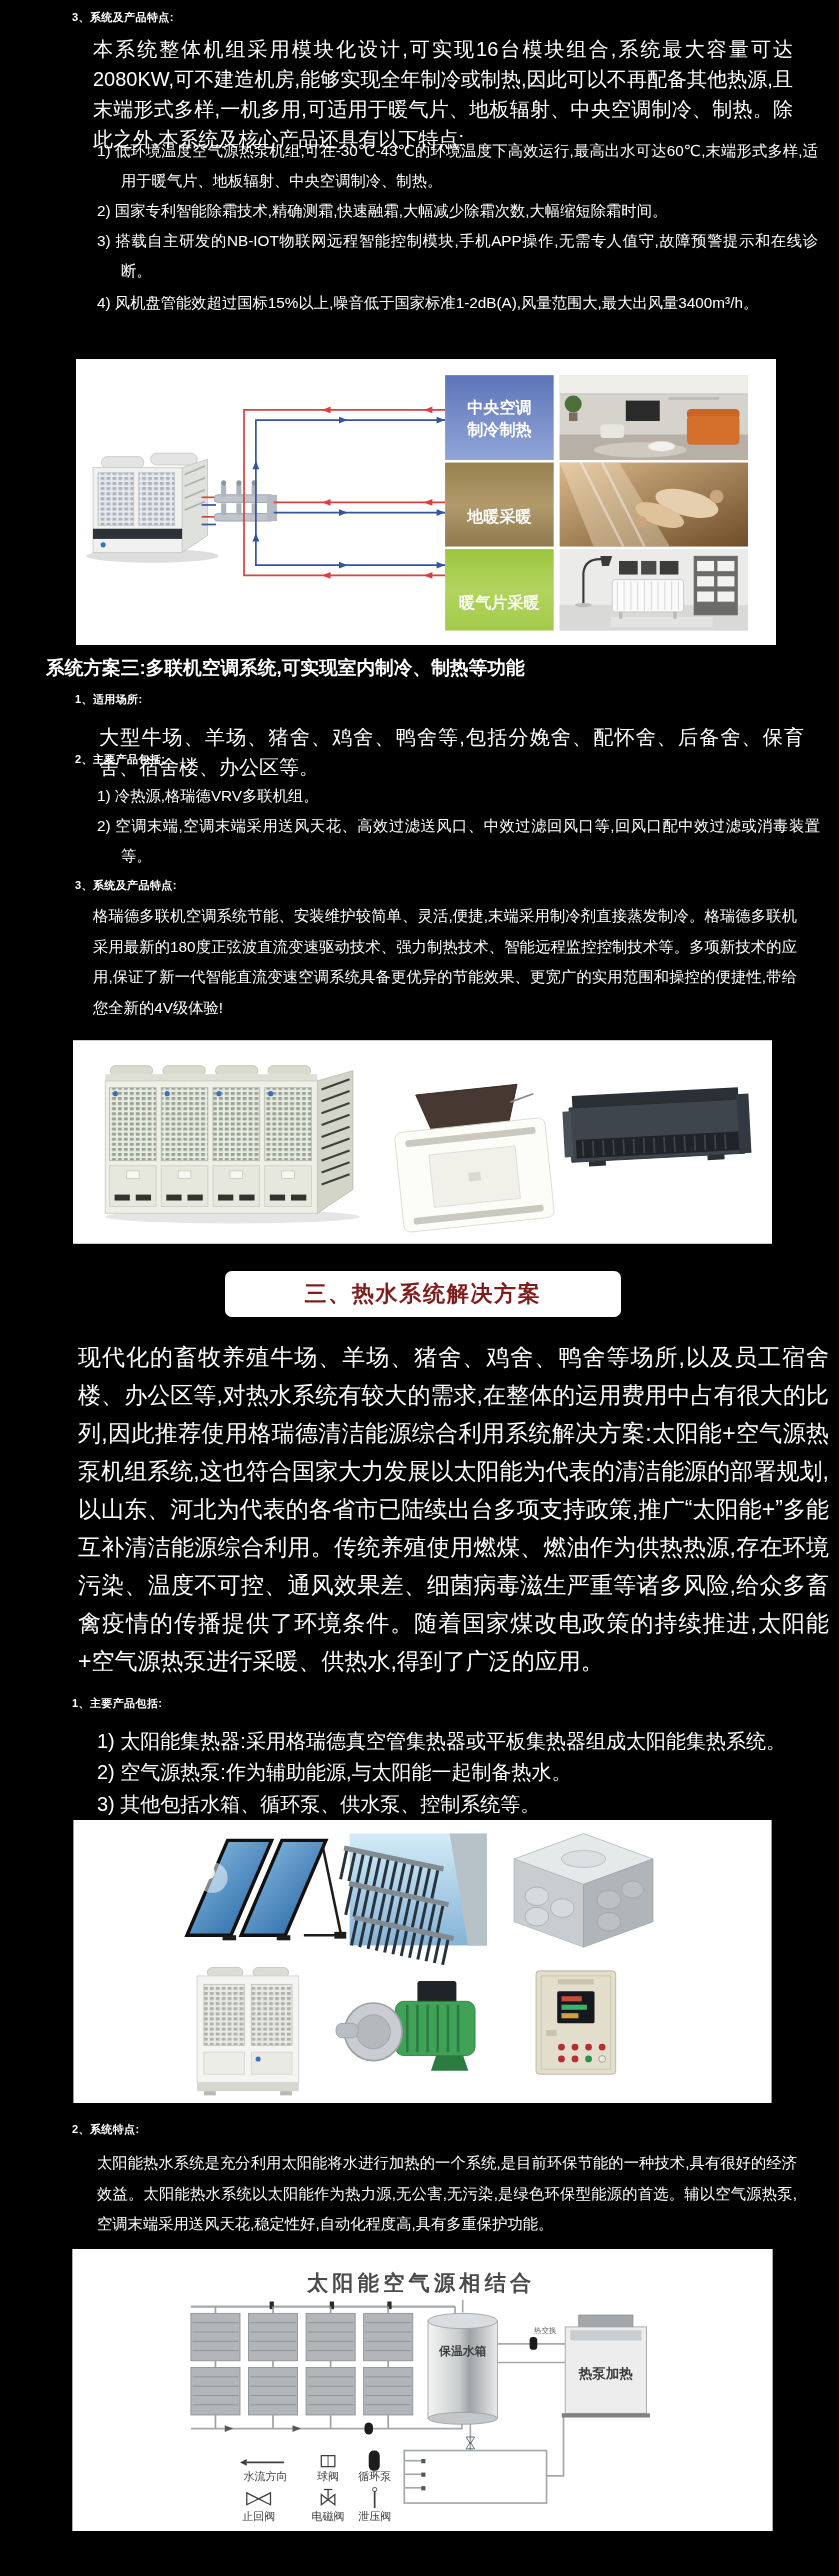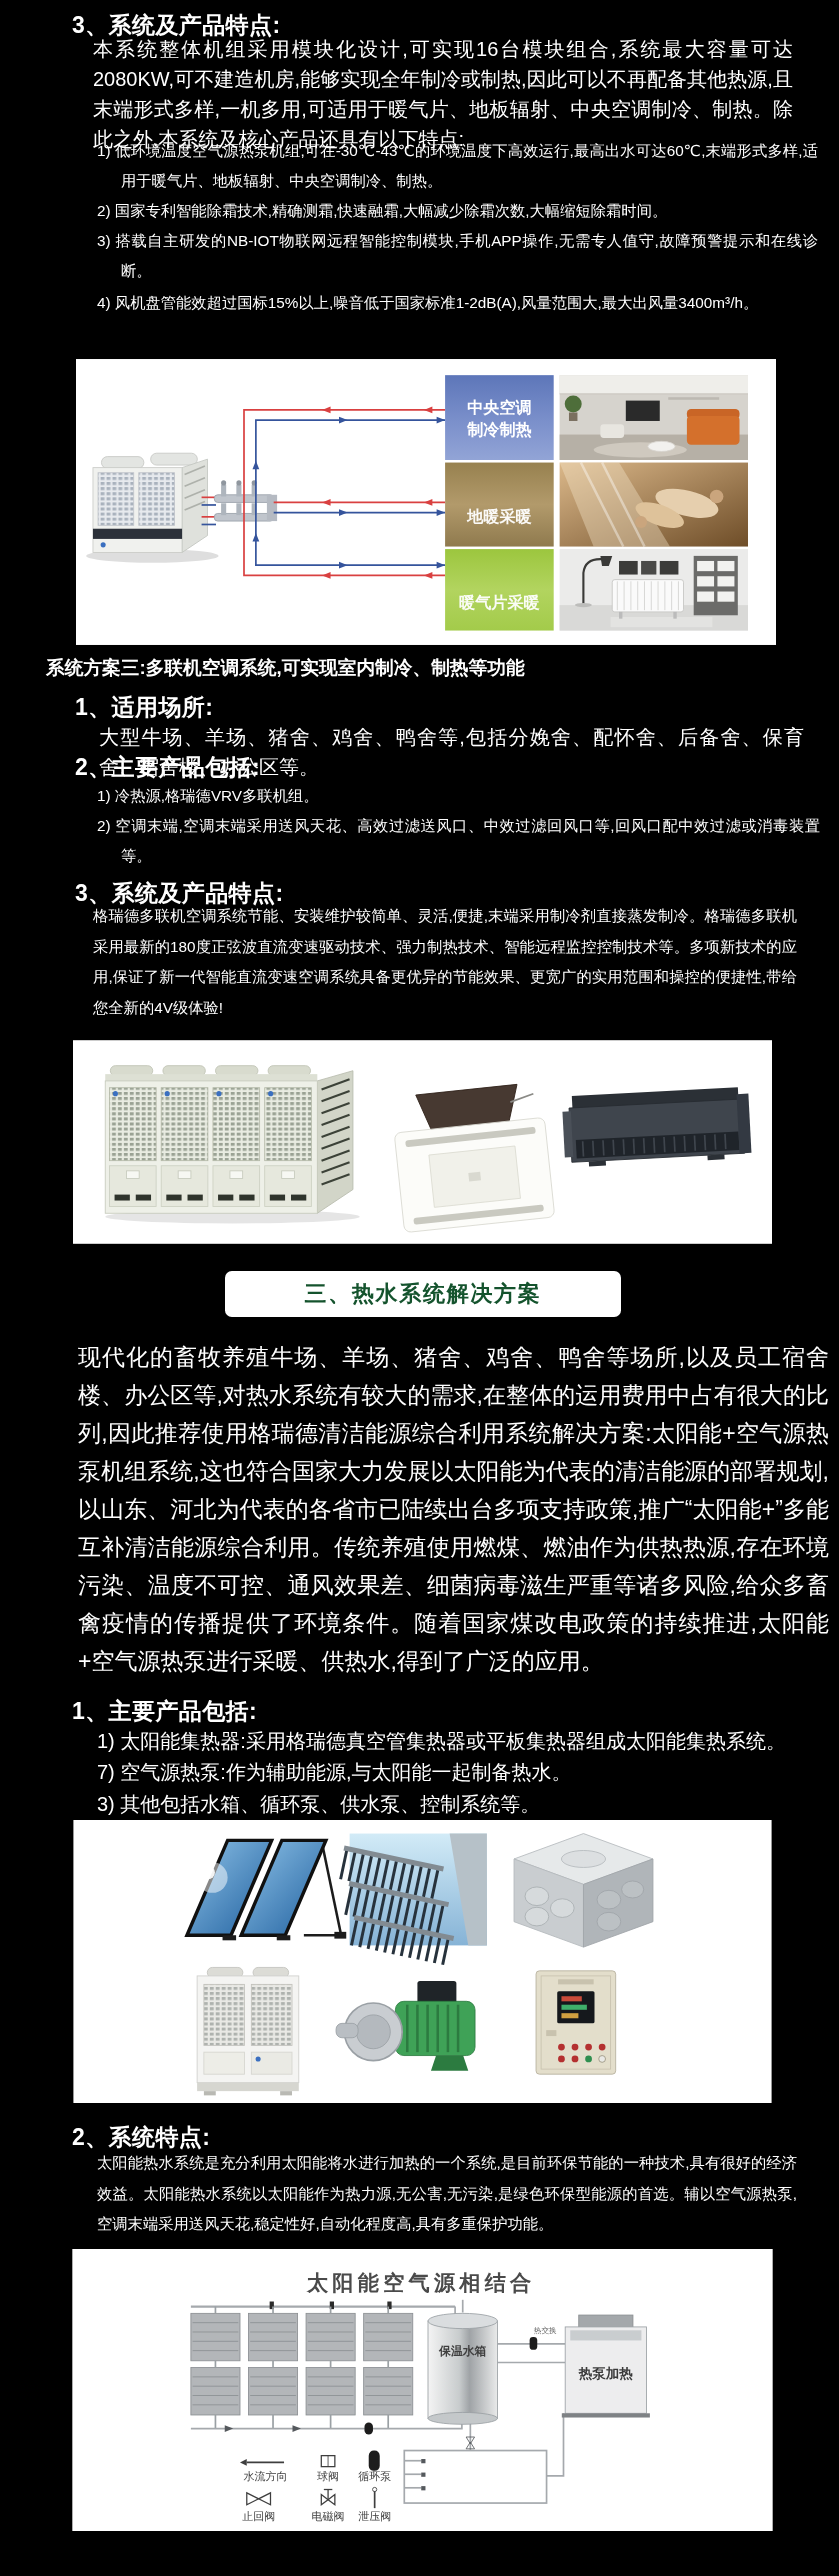--- a/index.html
+++ b/index.html
@@ -1,24 +1,24 @@
 <!DOCTYPE html>
 <html style="font-size:13.6px"><head>
 <meta charset="utf-8">
 <style>
   html,body{margin:0;padding:0;background:#000;}
   body{width:839px;height:2576px;position:relative;font-family:"Liberation Sans","DejaVu Sans",sans-serif;color:#fff;}
   .abs{position:absolute;}
-  .lbl{font-size:23px;font-weight:700;letter-spacing:0.4px;text-align:center;}
+  .lbl{font-size:11px;font-weight:700;letter-spacing:0.4px;text-align:center;}
   .txt{font-size:20px;line-height:30px;font-weight:500;text-align:justify;}
   .txt36{font-size:15.3px;line-height:30.5px;font-weight:400;text-align:justify;}
   .hitem{font-size:15.3px;line-height:30px;font-weight:500;text-align:justify;padding-left:24px;text-indent:-24px;}
   .hitem36{font-size:20px;line-height:30.5px;font-weight:500;padding-left:24px;text-indent:-24px;}
   .sec-heading{font-size:18.7px;font-weight:700;}
-  .banner{background:#ffffff;border-radius:6.8px;color:#14532d;font-size:22px;font-weight:700;display:flex;align-items:center;justify-content:center;letter-spacing:1.7px;}
+  .banner{background:#ffffff;border-radius:6.8px;color:#7f1d1d;font-size:22px;font-weight:700;display:flex;align-items:center;justify-content:center;letter-spacing:1.7px;}
   .intro{font-size:23px;line-height:38px;font-weight:500;text-align:justify;margin-left:32px;}
   svg text{font-family:"Liberation Sans","DejaVu Sans",sans-serif;}
 </style>
 </head>
 <body>
 
 <div class="abs lbl" style="left:72px;top:10.2px">3、系统及产品特点:</div>
 <div class="abs txt" style="left:93px;top:34px;width:700px">本系统整体机组采用模块化设计,可实现16台模块组合,系统最大容量可达2080KW,可不建造机房,能够实现全年制冷或制热,因此可以不再配备其他热源,且末端形式多样,一机多用,可适用于暖气片、地板辐射、中央空调制冷、制热。除此之外,本系统及核心产品还具有以下特点:</div>
 <div class="abs hitem" style="left:97px;top:136px;width:697px">1) 低环境温度空气源热泵机组,可在-30℃-43℃的环境温度下高效运行,最高出水可达60℃,末端形式多样,适用于暖气片、地板辐射、中央空调制冷、制热。</div>
 <div class="abs hitem" style="left:97px;top:196px;width:697px">2) 国家专利智能除霜技术,精确测霜,快速融霜,大幅减少除霜次数,大幅缩短除霜时间。</div>
@@ -290,21 +290,21 @@
   </g>
 </svg>
 
 <div class="abs banner" style="left:225px;top:1271px;width:396px;height:46px">
   <span>三、热水系统解决方案</span>
 </div>
 
 <div class="abs intro" style="left:46px;top:1338px;width:751px">现代化的畜牧养殖牛场、羊场、猪舍、鸡舍、鸭舍等场所,以及员工宿舍楼、办公区等,对热水系统有较大的需求,在整体的运用费用中占有很大的比列,因此推荐使用格瑞德清洁能源综合利用系统解决方案:太阳能+空气源热泵机组系统,这也符合国家大力发展以太阳能为代表的清洁能源的部署规划,以山东、河北为代表的各省市已陆续出台多项支持政策,推广“太阳能+”多能互补清洁能源综合利用。传统养殖使用燃煤、燃油作为供热热源,存在环境污染、温度不可控、通风效果差、细菌病毒滋生严重等诸多风险,给众多畜禽疫情的传播提供了环境条件。随着国家煤改电政策的持续推进,太阳能+空气源热泵进行采暖、供热水,得到了广泛的应用。</div>
 <div class="abs lbl" style="left:72px;top:1696px">1、主要产品包括:</div>
 <div class="abs hitem36" style="left:97px;top:1726px;width:699px">1) 太阳能集热器:采用格瑞德真空管集热器或平板集热器组成太阳能集热系统。</div>
-<div class="abs hitem36" style="left:97px;top:1757px;width:699px">7) 空气源热泵:作为辅助能源,与太阳能一起制备热水。</div>
+<div class="abs hitem36" style="left:97px;top:1757px;width:699px">2) 空气源热泵:作为辅助能源,与太阳能一起制备热水。</div>
 <div class="abs hitem36" style="left:97px;top:1789px;width:699px">3) 其他包括水箱、循环泵、供水泵、控制系统等。</div>
 
 <svg class="abs" style="left:73px;top:1820px" width="699" height="283" viewBox="0 0 824 334">
   <defs>
     <linearGradient id="pv" x1="0" y1="0" x2="1" y2="1">
         <stop offset="0" stop-color="#8fc3e8"></stop>
         <stop offset="1" stop-color="#1f5f9e"></stop>
       </linearGradient>
     <linearGradient id="sky" x1="0" y1="0" x2="0" y2="1">
         <stop offset="0" stop-color="#d2ebf7"></stop>

